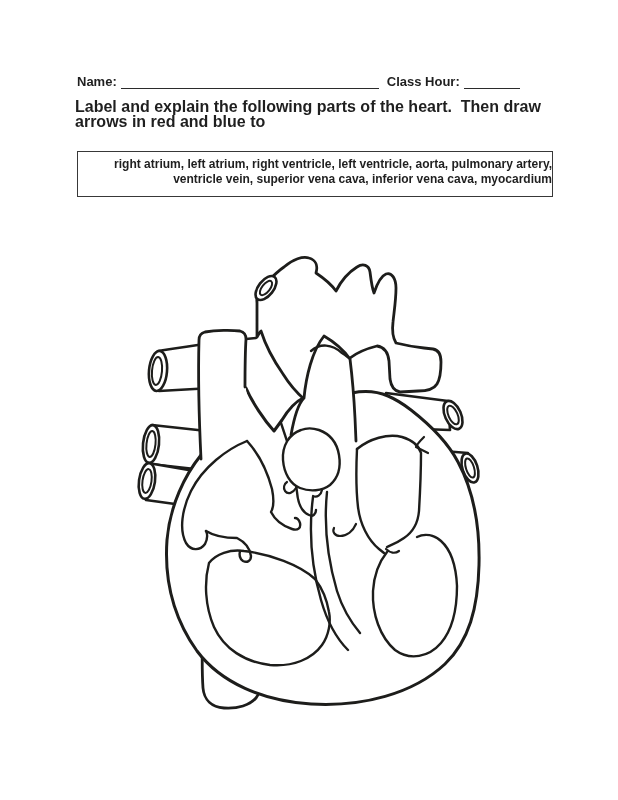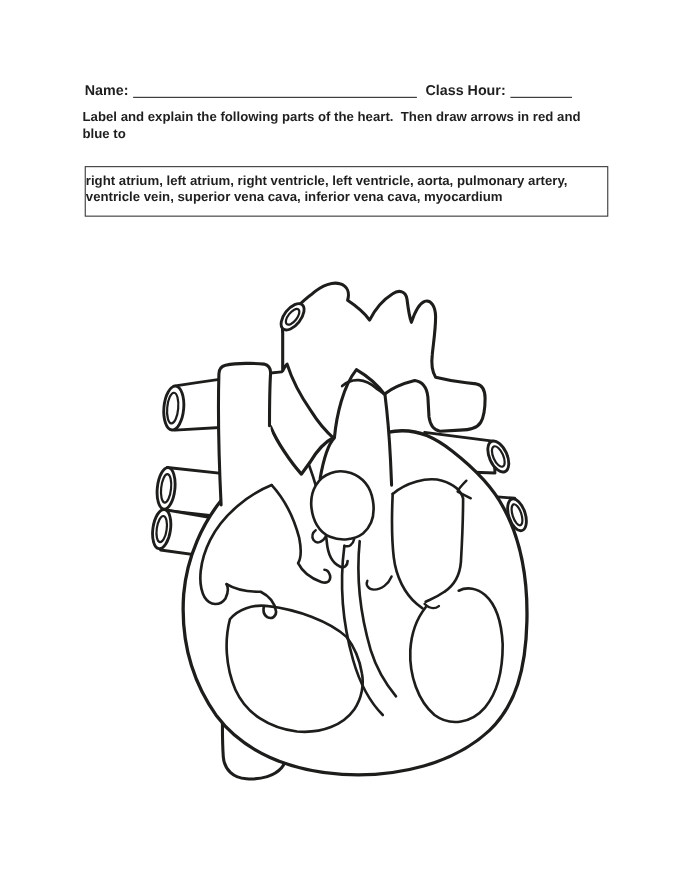--- a/index.html
+++ b/index.html
@@ -6,25 +6,25 @@
   body{width:618px;height:800px;position:relative;overflow:hidden;
        font-family:"Liberation Sans","DejaVu Sans",sans-serif;color:#1f1f1f;}
   .abs{position:absolute;}
   
   #name-row{top:74px;left:77px;width:470px;font-size:13px;font-weight:bold;white-space:nowrap;}
   .blank-line{display:inline-block;border-bottom:1.6px solid #2b2b2b;height:13px;vertical-align:bottom;}
   #name-line{width:258px;margin-left:4px;}
   #class-line{width:56px;margin-left:4px;}
   #class-label{margin-left:8px;margin-top:12px;}
   
-  #instructions{top:99px;left:75px;width:480px;font-size:12px;line-height:15px;font-weight:bold;
+  #instructions{top:99px;left:75px;width:480px;font-size:16px;line-height:15px;font-weight:bold;
                 white-space:pre-wrap;}
   
   #word-bank{top:151px;left:77px;width:474px;height:39px;border:1.6px solid #383838;
-             text-align:left;font-size:12px;line-height:15px;font-weight:bold;padding-top:5px;}
+             text-align:right;font-size:12px;line-height:15px;font-weight:bold;padding-top:5px;}
   
   #heart-svg{top:0;left:0;}
   .ln{fill:none;stroke:#1d1d1b;stroke-linecap:round;stroke-linejoin:round;}
   .w{fill:#ffffff;}
 </style>
 </head>
 <body>
 
 <div class="abs" id="name-row">
   <span>Name:</span><span class="blank-line" id="name-line"></span><span id="class-label">Class Hour:</span><span class="blank-line" id="class-line"></span>

